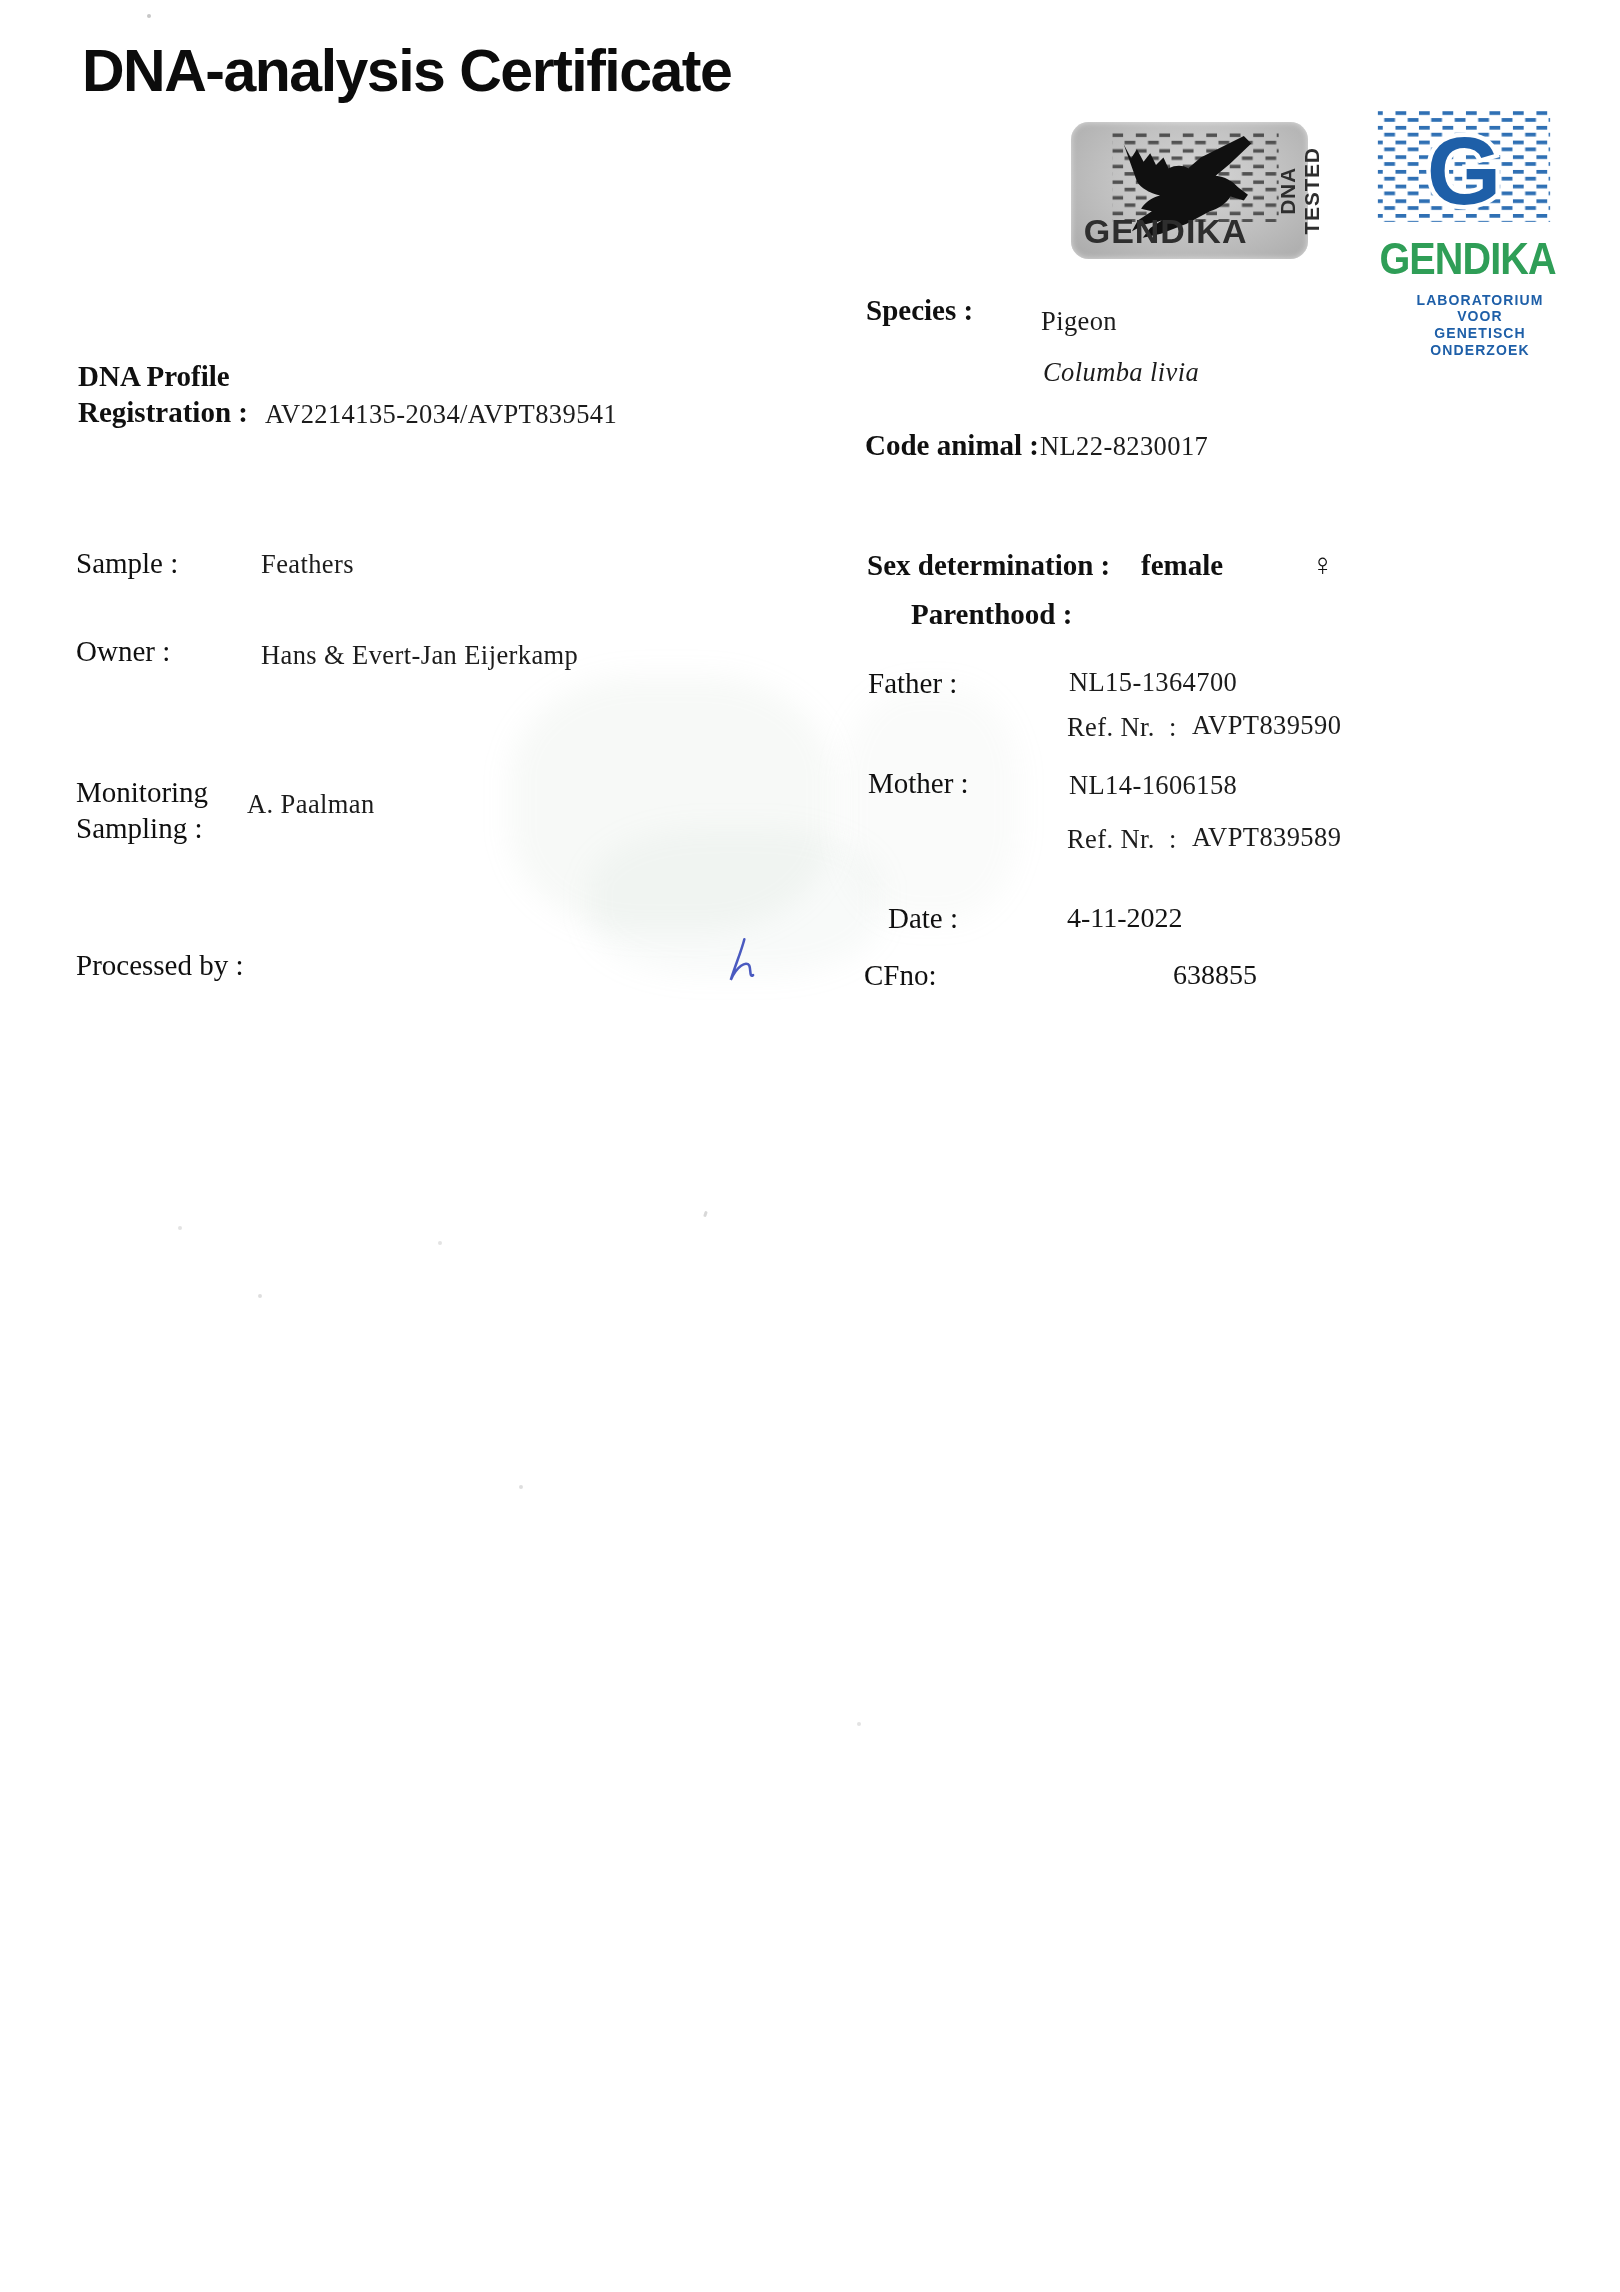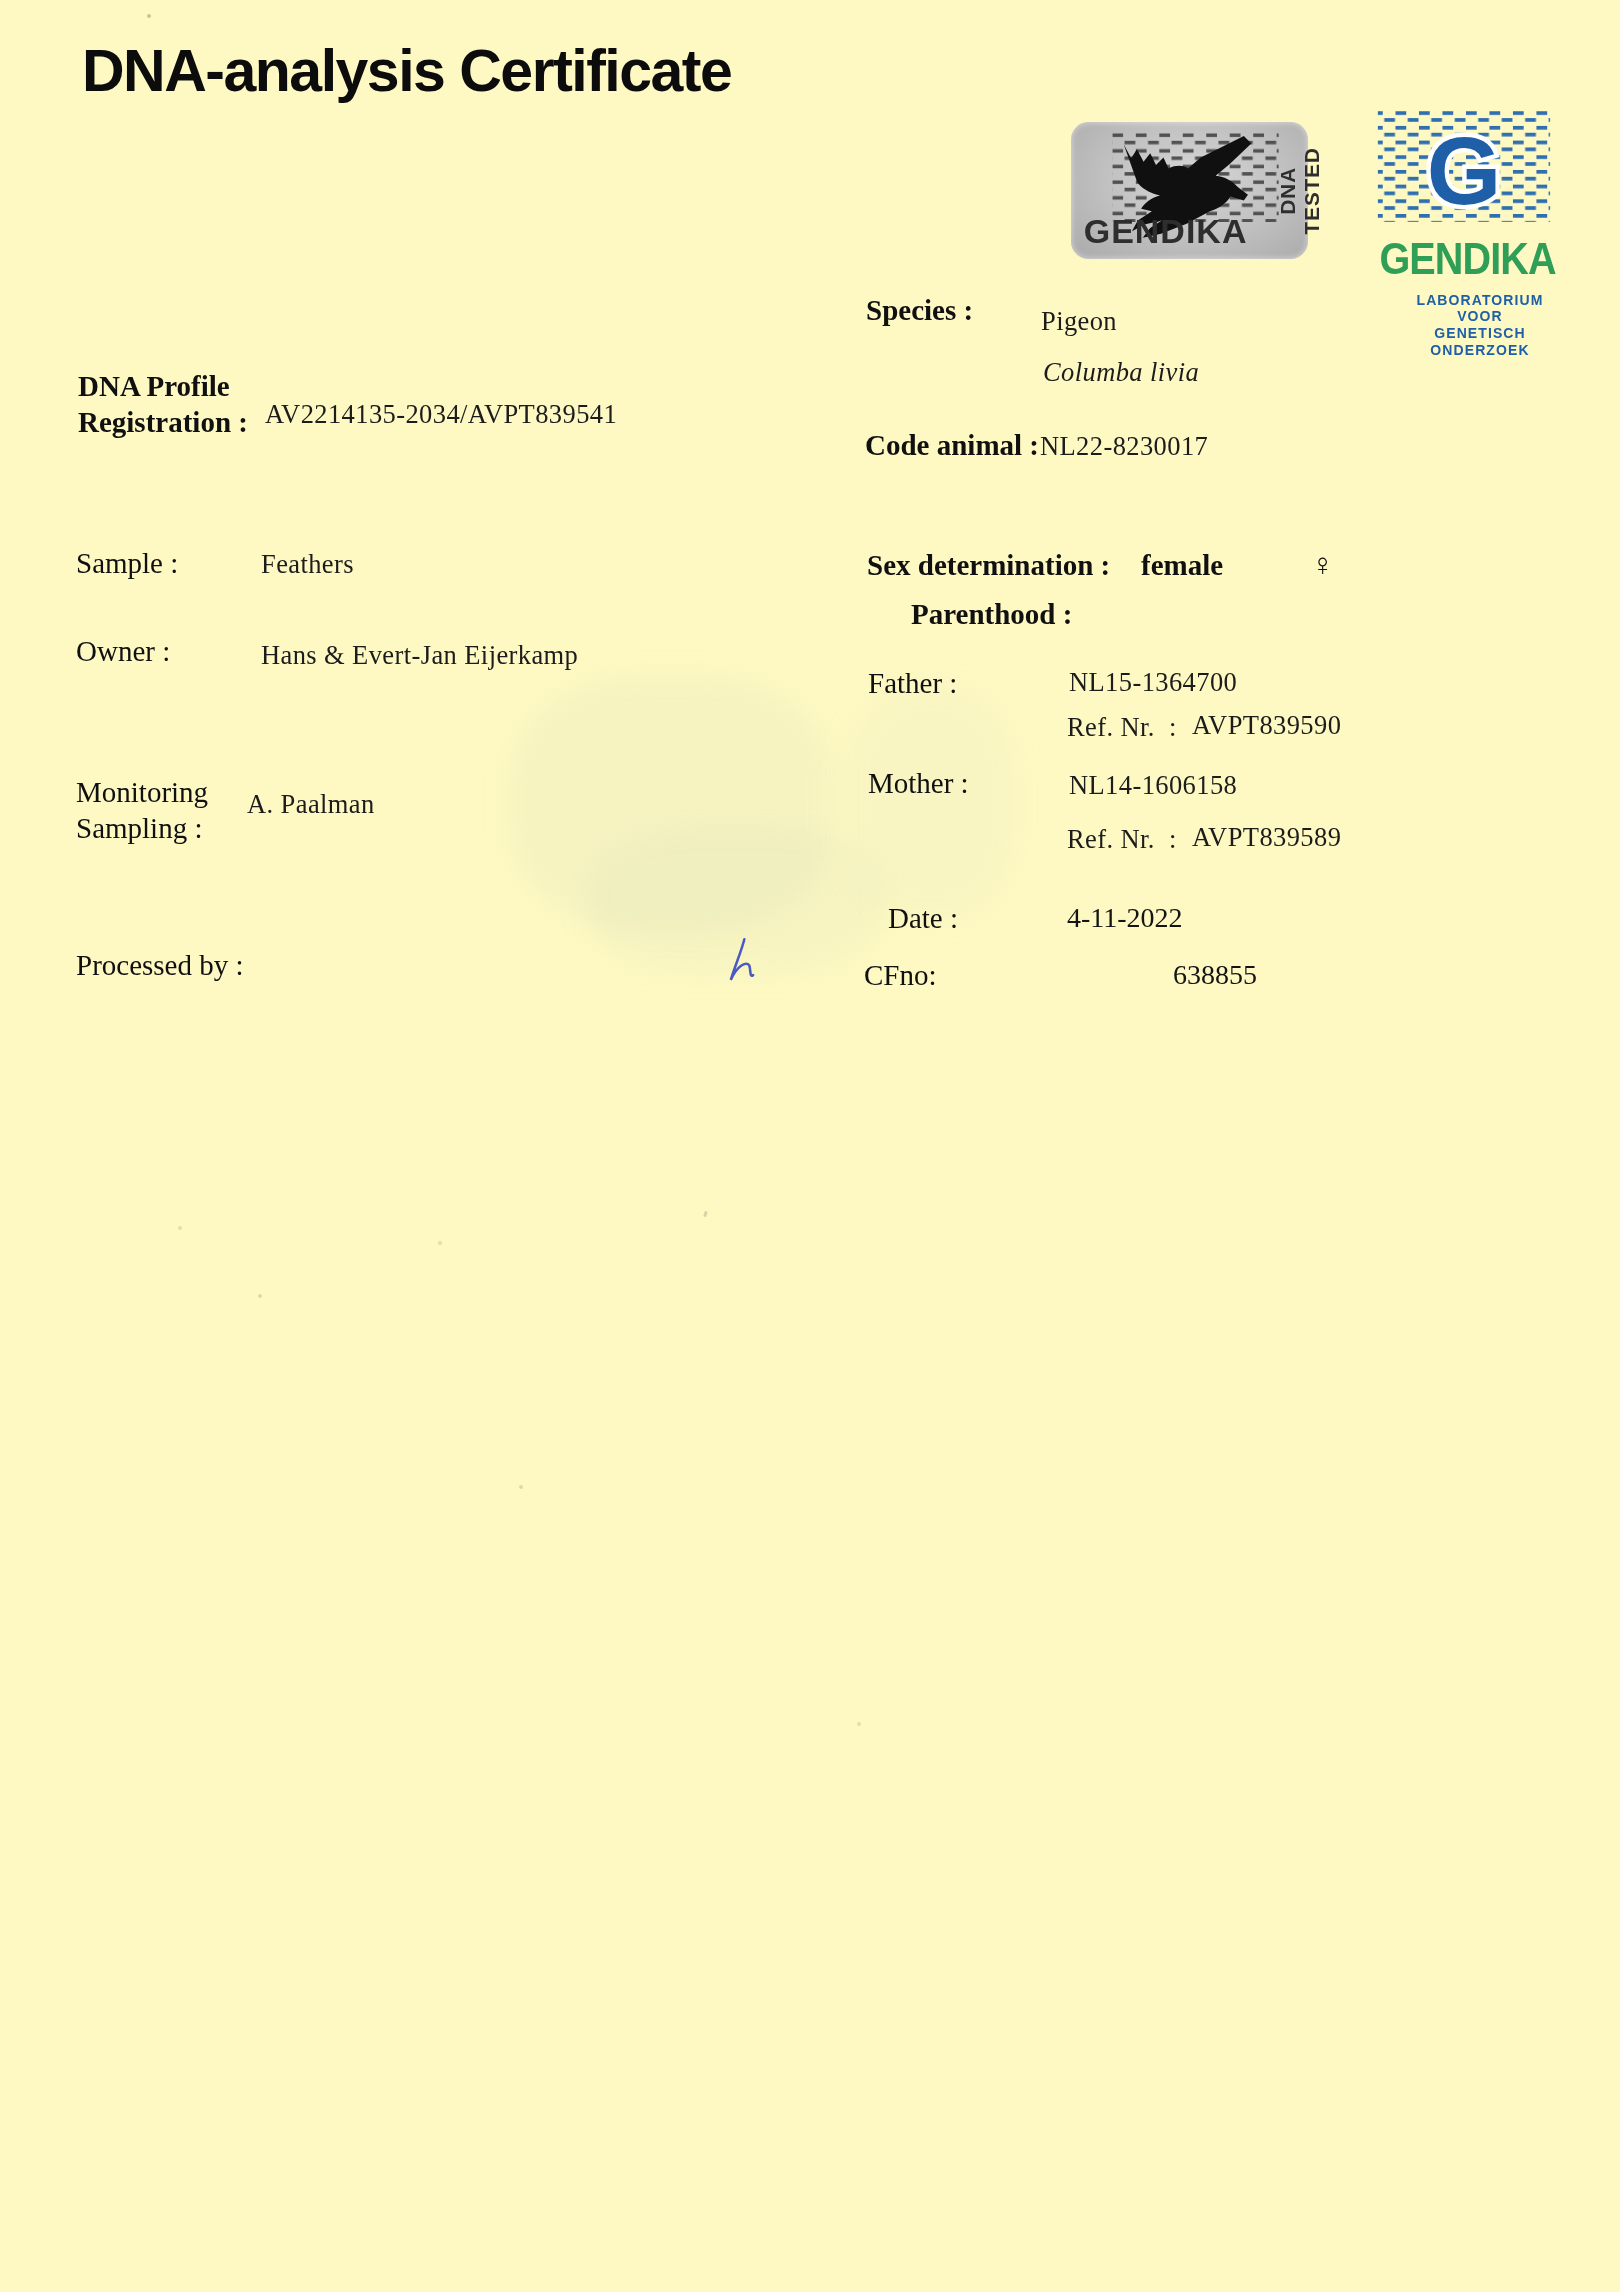--- a/index.html
+++ b/index.html
@@ -1,19 +1,19 @@
 <!DOCTYPE html>
 <html><head>
 <meta charset="utf-8">
 <style>
   html,body{margin:0;padding:0;background:#e8e8e8;}
   .page{
     position:relative;
     width:1620px;height:2293px;
-    background:#fef9c3;
+    background:#ffffff;
     overflow:hidden;
     font-family:"Liberation Serif", serif;
   }
   .abs{position:absolute;white-space:pre-line;}
   .title{
     font-family:"Liberation Sans", sans-serif;
     font-weight:bold;
     font-size:59px;
     letter-spacing:-1.5px;
     color:#0c0c0c;
@@ -132,21 +132,21 @@
         </pattern>
       </defs>
       <rect x="6" y="0" width="176" height="114" fill="url(#bandsBlue)" opacity="0.95"></rect>
       <text x="94" y="96" text-anchor="middle" font-family="Liberation Sans, sans-serif" font-weight="bold" font-size="98" fill="#1e5fa8" stroke="#ffffff" stroke-width="9" paint-order="stroke">G</text>
     </svg>
     <div class="logo-brand">GENDIKA</div>
     <div class="logo-sub">LABORATORIUM VOOR
 GENETISCH ONDERZOEK</div>
   </div>
 
-  <div class="abs lbl b" style="left:78px;top:368px;">DNA Profile
+  <div class="abs lbl b" style="left:78px;top:358px;">DNA Profile
 Registration :</div>
   <div class="abs hand" style="left:265px;top:399px;">AV2214135-2034/AVPT839541</div>
 
   <div class="abs lbl" style="left:76px;top:545px;">Sample :</div>
   <div class="abs hand" style="left:261px;top:549px;">Feathers</div>
 
   <div class="abs lbl" style="left:76px;top:633px;">Owner :</div>
   <div class="abs hand" style="left:261px;top:640px;">Hans &amp; Evert-Jan Eijerkamp</div>
 
   <div class="abs lbl" style="left:76px;top:774px;">Monitoring

